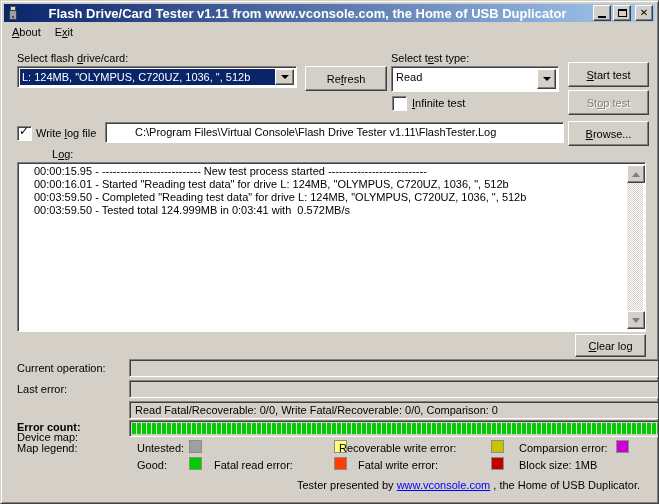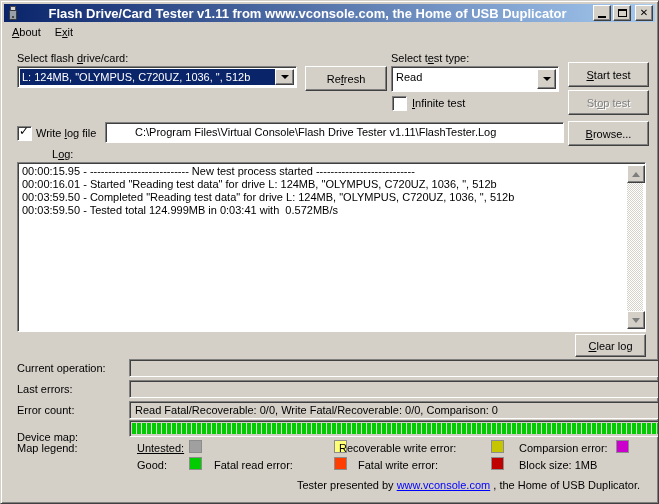--- a/index.html
+++ b/index.html
@@ -42,21 +42,21 @@
   .combo-btn{position:absolute;top:2px;right:2px;bottom:2px;width:17px;display:flex;align-items:center;justify-content:center;}
   .arrow-down{width:0;height:0;border:4px solid transparent;border-top:4px solid #000;margin-top:4px;}
   .btn{display:flex;align-items:center;justify-content:center;cursor:default;}
   .btn.disabled{color:#808080;text-shadow:1px 1px 0 #fff;}
   
   .checkbox{width:13px;height:13px;background:#fff;position:absolute;}
   .checkbox .check{position:absolute;left:1px;top:-2px;font-size:12px;font-weight:bold;line-height:13px;}
   
   .logbox{background:#fff;overflow:hidden;}
   .logline{white-space:pre;line-height:13px;padding-left:4px;}
-  .logtext{position:absolute;left:0;top:2px;right:20px;bottom:0;overflow:hidden;}
+  .logtext{position:absolute;left:0;top:2px;right:20px;bottom:0;overflow:hidden;padding-left:12px;}
   .scrollbar{position:absolute;top:2px;right:2px;bottom:2px;width:16px;
     background:repeating-conic-gradient(#ffffff 0% 25%, #d6d2ca 0% 50%) 0 0 / 2px 2px;}
   .sb-btn{position:absolute;left:0;width:16px;height:16px;display:flex;align-items:center;justify-content:center;}
   .tri-up{width:0;height:0;border:4px solid transparent;border-bottom:5px solid #7e7e7e;margin-bottom:4px;}
   .tri-down{width:0;height:0;border:4px solid transparent;border-top:5px solid #7e7e7e;margin-top:4px;}
   
   .field{background:var(--window_bg,#d4d0c8);margin-left:15px;}
   .field-text{padding:2px 0 0 5px;white-space:nowrap;overflow:hidden;}
   .devmap-stripes{position:absolute;left:2px;top:2px;right:2px;bottom:2px;
     background:repeating-linear-gradient(to right,var(--good,#00cc00) 0px,var(--good,#00cc00) 4px,#e8e6e0 4px,#e8e6e0 5px);}
@@ -142,38 +142,38 @@
         </div>
     </div>
   </div>
   <div class="abs raised btn" style="left:574px;top:333px;width:71px;height:23px;"><u>C</u>lear log</div>
 
   <div class="lbl" style="left:16px;top:361px;">Current operation:</div>
   <div class="abs sunken field" style="left:113px;top:358px;width:532px;height:18px;">
     <div class="field-text"></div>
   </div>
 
-  <div class="lbl" style="left:16px;top:382px;">Last errors:</div>
+  <div class="lbl" style="left:16px;top:382px;">Last error:</div>
   <div class="abs sunken field" style="left:113px;top:379px;width:532px;height:18px;">
     <div class="field-text"></div>
   </div>
 
-  <div class="lbl" style="left:16px;top:403px;">Error count:</div>
+  <div class="lbl" style="left:16px;top:420px;font-weight:bold;">Error count:</div>
   <div class="abs sunken field" style="left:113px;top:400px;width:532px;height:18px;">
     <div class="field-text">Read Fatal/Recoverable: 0/0, Write Fatal/Recoverable: 0/0, Comparison: 0</div>
   </div>
 
   <div class="lbl" style="left:16px;top:422px;margin-top:8px;">Device map:</div>
   <div class="abs sunken field" style="left:113px;top:419px;width:532px;height:17px;">
     <div class="devmap-stripes"></div>
   </div>
 
   <div class="lbl" style="left:16px;top:441px;">Map legend:</div>
 
-  <div class="lbl" style="left:136px;top:441px;text-decoration:underline;">Untested:</div>
+  <div class="lbl" style="left:136px;top:441px;">Untested:</div>
   <div class="legend-square" style="left: 188px; top: 439px; background: rgb(160, 160, 160);"></div>
   <div class="legend-square" style="left: 333px; top: 439px; background: rgb(255, 255, 117);"></div>
   <div class="lbl" style="left:338px;top:441px;">Recoverable write error:</div>
   <div class="legend-square" style="left: 490px; top: 439px; background: rgb(198, 198, 0);"></div>
   <div class="lbl" style="left:518px;top:441px;">Comparsion error:</div>
   <div class="legend-square" style="left: 615px; top: 439px; background: rgb(204, 0, 204);"></div>
 
   <div class="lbl" style="left:136px;top:458px;">Good:</div>
   <div class="legend-square" style="left: 188px; top: 456px; background: rgb(0, 204, 0);"></div>
   <div class="lbl" style="left:213px;top:458px;">Fatal read error:</div>

